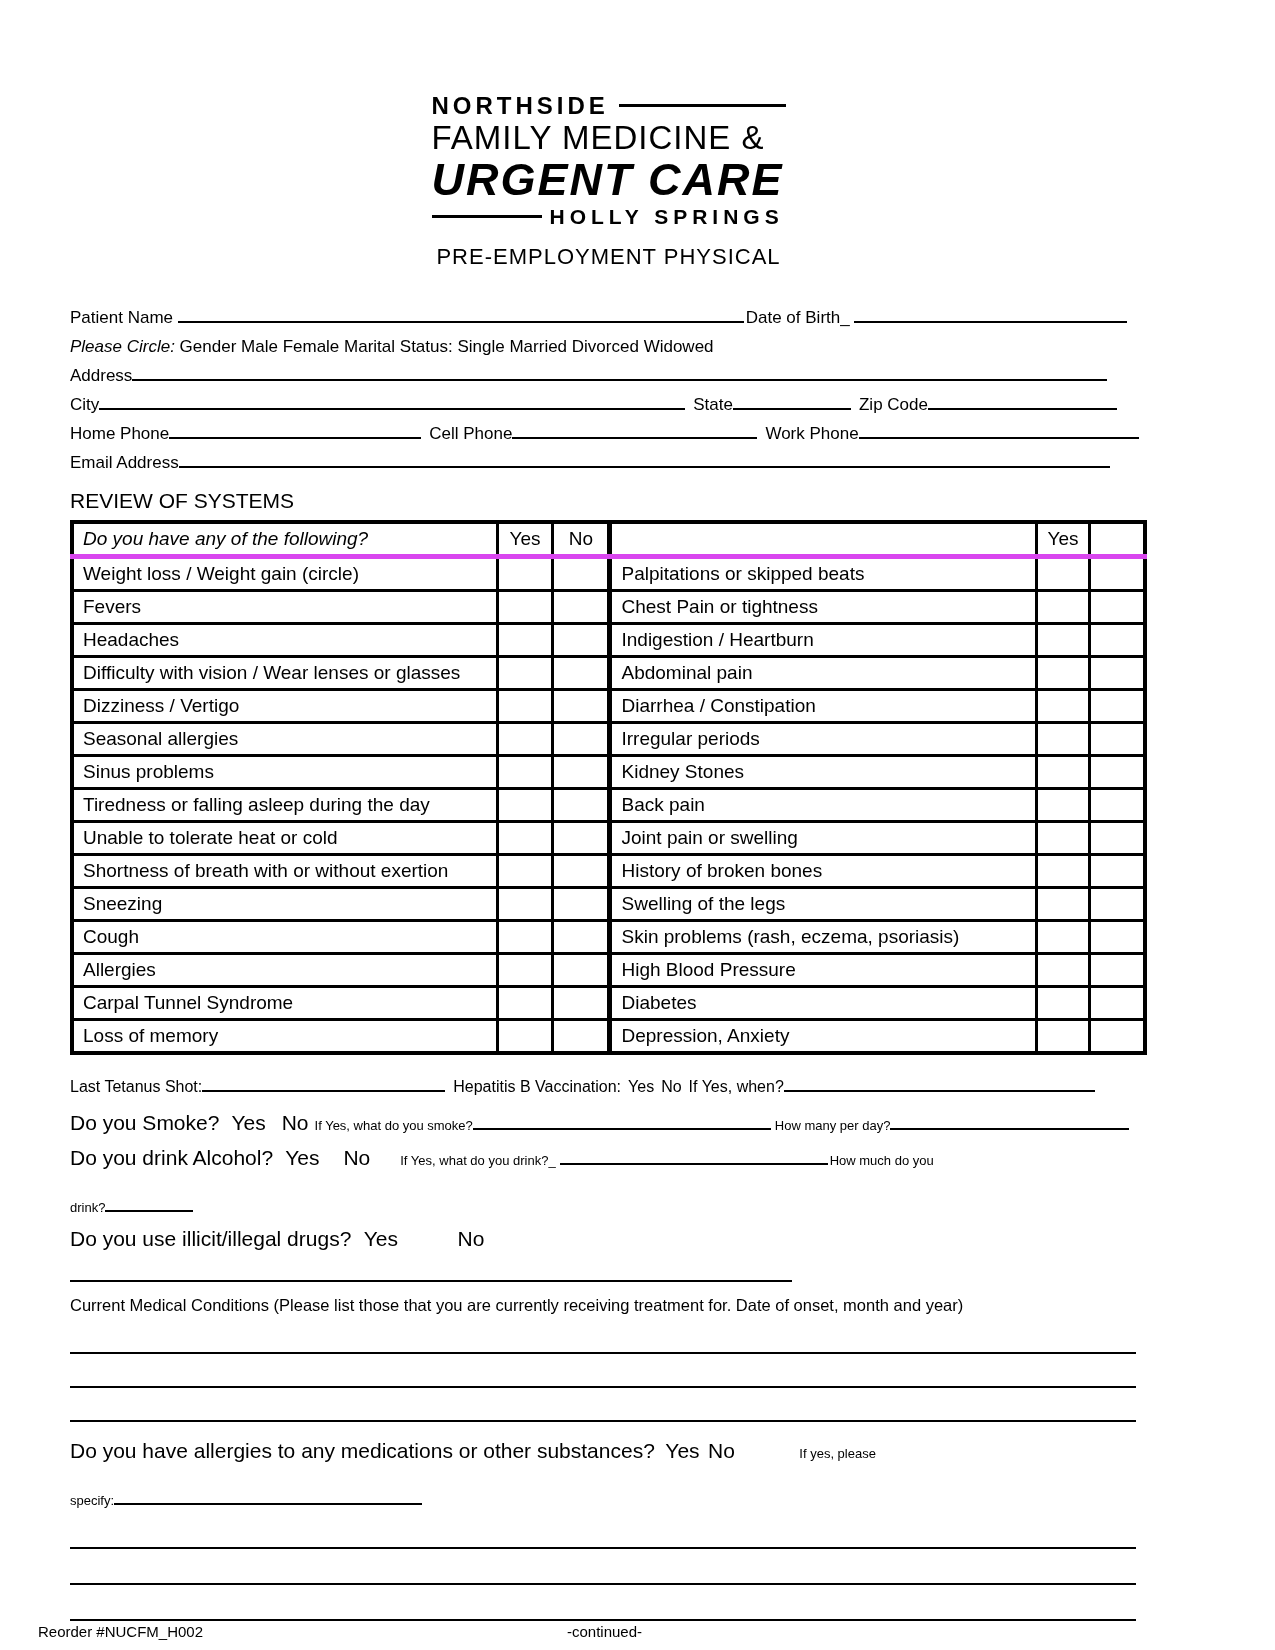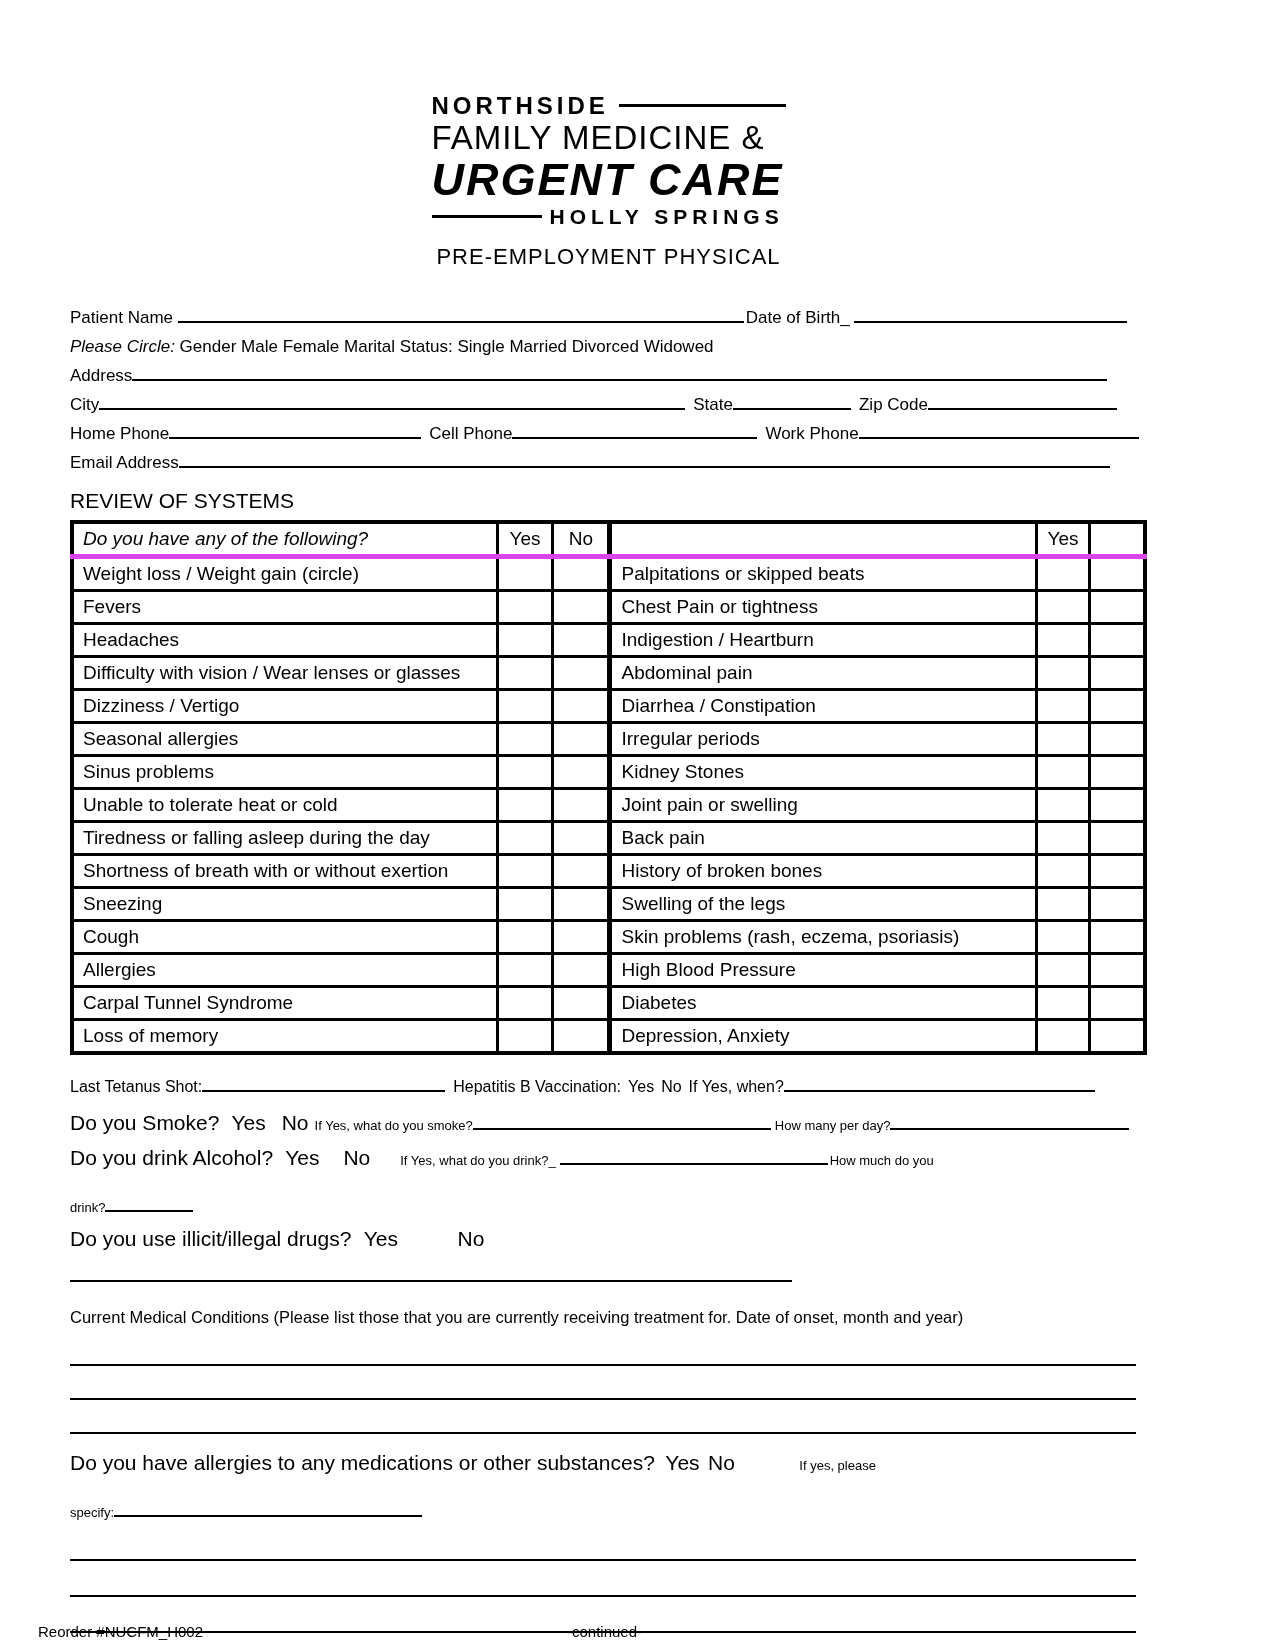--- a/index.html
+++ b/index.html
@@ -45,21 +45,21 @@
   .q-big{font-size:21px;}
   .q-small{font-size:13px;}
   .qrow{display:flex;align-items:baseline;margin-top:22px;}
   .qtext{line-height:26px;}
   .tet{margin-top:21px;line-height:22px;font-size:16px;}
   .smoke{margin-top:12px;line-height:26px;}
   .alc{margin-top:6px;line-height:26px;}
   .alc2{line-height:24px;}
   .drugs{margin-top:6px;line-height:26px;}
   .shortline{width:722px;border-top:2px solid #000;margin-top:26px;}
-  .caption{margin-top:24px;font-size:16.5px;line-height:22px;}
+  .caption{margin-top:12px;font-size:16.5px;line-height:22px;}
   .blank{border-top:2px solid #000;width:1066px;}
   .b1{margin-top:36px;} .b2{margin-top:32px;} .b3{margin-top:32px;}
   .allergy{margin-top:16px;line-height:26px;}
   .spec{line-height:24px;}
   .c1{margin-top:34px;} .c2{margin-top:34px;} .c3{margin-top:34px;}
 
   .ml6{margin-left:6px;} .ml7{margin-left:7px;} .ml8{margin-left:8px;}
   .ml12{margin-left:12px;} .ml16{margin-left:16px;} .ml24{margin-left:24px;}
   .ml30{margin-left:30px;} .ml55{margin-left:55px;} .ml60{margin-left:60px;}
   .ml2{margin-left:2px;} .ml4{margin-left:4px;}
@@ -213,32 +213,32 @@
         </tr>
     <tr>
           <td>Sinus problems</td>
           <td class="yn"></td>
           <td class="yn"></td>
           <td>Kidney Stones</td>
           <td class="yn"></td>
           <td class="yn"></td>
         </tr>
     <tr>
+          <td>Tiredness or falling asleep during the day</td>
+          <td class="yn"></td>
+          <td class="yn"></td>
+          <td>Back pain</td>
+          <td class="yn"></td>
+          <td class="yn"></td>
+        </tr>
+    <tr>
           <td>Unable to tolerate heat or cold</td>
           <td class="yn"></td>
           <td class="yn"></td>
           <td>Joint pain or swelling</td>
-          <td class="yn"></td>
-          <td class="yn"></td>
-        </tr>
-    <tr>
-          <td>Tiredness or falling asleep during the day</td>
-          <td class="yn"></td>
-          <td class="yn"></td>
-          <td>Back pain</td>
           <td class="yn"></td>
           <td class="yn"></td>
         </tr>
     <tr>
           <td>Shortness of breath with or without exertion</td>
           <td class="yn"></td>
           <td class="yn"></td>
           <td>History of broken bones</td>
           <td class="yn"></td>
           <td class="yn"></td>

